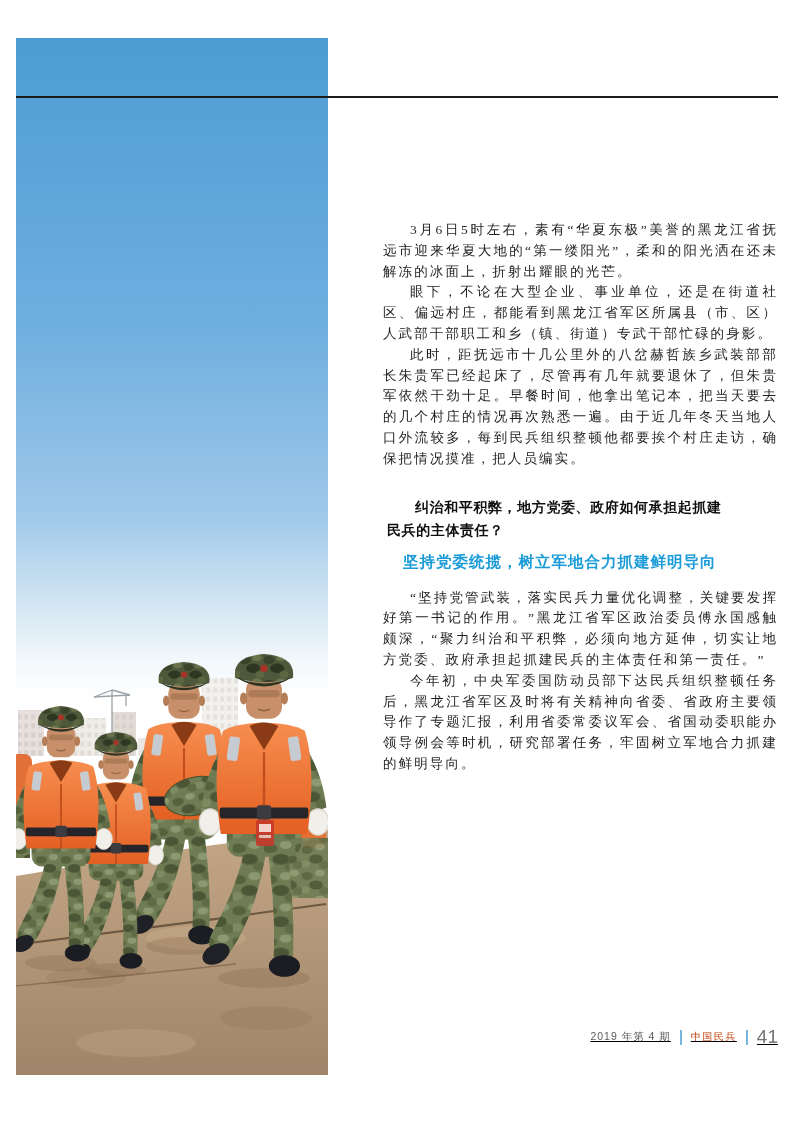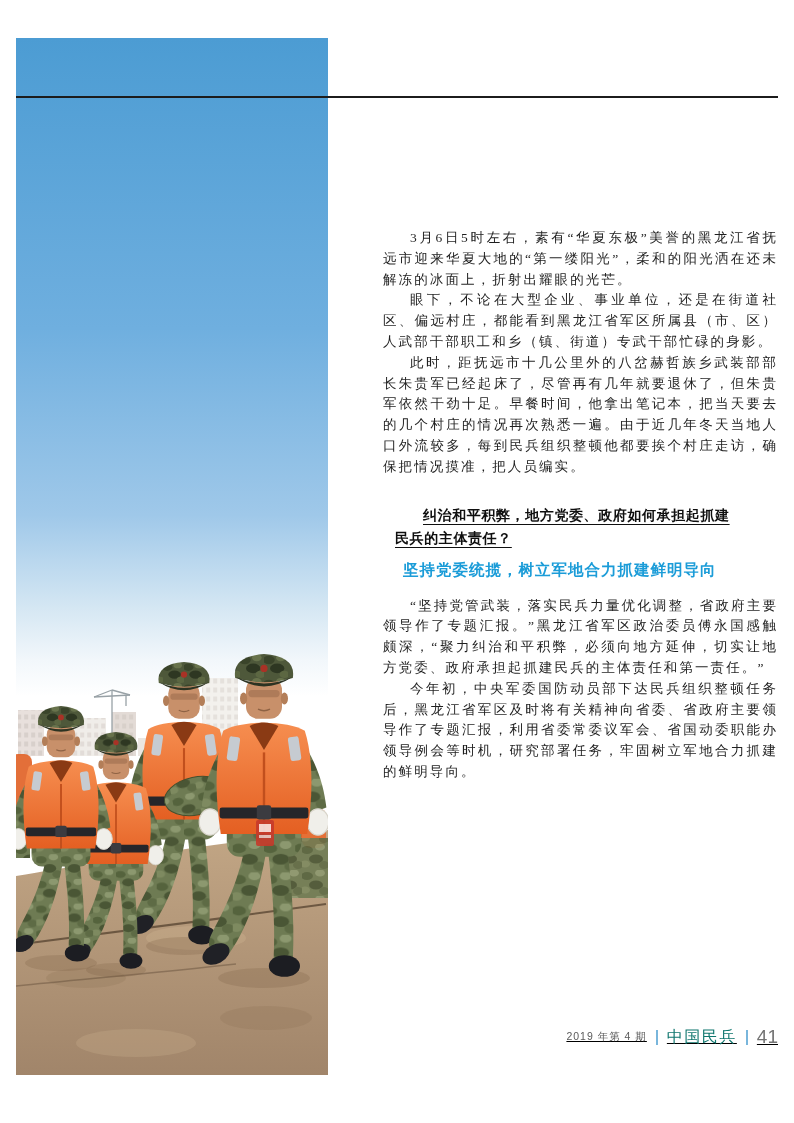--- a/index.html
+++ b/index.html
@@ -13,47 +13,47 @@
     overflow:hidden;background:#cfe4f2;
   }
   .photo svg{display:block;width:312px;height:1037px;}
   
   .rule{
     position:absolute;left:16px;top:96px;width:762px;height:2px;
     background:#1c1c1c;z-index:5;
   }
   
   .column{
-    position:absolute;left:383px;top:228px;width:395px;
+    position:absolute;left:383px;top:220px;width:395px;
   }
   .body{
     margin:0;font-size:13.5px;letter-spacing:2.1px;line-height:20.8px;
     text-align:justify;text-indent:2em;color:#1f1f1f;
   }
   .q{
-    margin:26px 0 0 12px;font-size:14px;font-weight:bold;line-height:23px;
+    margin:26px 0 0 4px;font-size:14px;font-weight:bold;line-height:23px;
     color:#0f0f0f;white-space:pre-line;text-indent:2em;letter-spacing:0.6px;
-    text-decoration:underline;text-underline-offset:4px;text-decoration-thickness:1.2px;
+    text-underline-offset:4px;text-decoration-thickness:1.2px;
     text-align:left;
   }
   .a{
     margin:9px 0 0 0;font-family:Liberation Sans, sans-serif;
     font-size:15.5px;font-weight:bold;color:#1b9cd8;letter-spacing:1px;
     text-indent:20px;line-height:22px;
   }
   .a + .body{margin-top:15px;}
   
   .footer{
     position:absolute;top:1026px;right:16px;display:flex;align-items:center;gap:9px;
     font-family:"Liberation Sans","DejaVu Sans",sans-serif;
     text-decoration:underline;
   }
   .issue{font-size:10.5px;color:#5a5a5a;letter-spacing:1px;white-space:nowrap;}
   .sep{width:2px;height:15px;background:#79b6dc;}
-  .mag{font-size:16px;color:#0f766e;letter-spacing:1.5px;white-space:nowrap;}
+  .mag{font-size:10px;color:#c2410c;letter-spacing:1.5px;white-space:nowrap;}
   .pnum{font-size:19px;color:#737373;}
 </style>
 </head>
 <body>
 
 <div class="page">
 
   <figure class="photo">
     <svg viewBox="0 0 312 1037" xmlns="http://www.w3.org/2000/svg">
       <defs>
@@ -188,21 +188,21 @@
 
   <main class="column">
     <p class="body">3月6日5时左右，素有“华夏东极”美誉的黑龙江省抚远市迎来华夏大地的“第一缕阳光”，柔和的阳光洒在还未解冻的冰面上，折射出耀眼的光芒。</p>
     <p class="body">眼下，不论在大型企业、事业单位，还是在街道社区、偏远村庄，都能看到黑龙江省军区所属县（市、区）人武部干部职工和乡（镇、街道）专武干部忙碌的身影。</p>
     <p class="body">此时，距抚远市十几公里外的八岔赫哲族乡武装部部长朱贵军已经起床了，尽管再有几年就要退休了，但朱贵军依然干劲十足。早餐时间，他拿出笔记本，把当天要去的几个村庄的情况再次熟悉一遍。由于近几年冬天当地人口外流较多，每到民兵组织整顿他都要挨个村庄走访，确保把情况摸准，把人员编实。</p>
 
     <h2 class="q">纠治和平积弊，地方党委、政府如何承担起抓建
 民兵的主体责任？</h2>
     <h3 class="a">坚持党委统揽，树立军地合力抓建鲜明导向</h3>
 
-    <p class="body">“坚持党管武装，落实民兵力量优化调整，省政府主要领导作了专题汇报。”黑龙江省军区政治委员傅永国感触颇深，“聚力纠治和平积弊，必须向地方延伸，切实让地方党委、政府承担起抓建民兵的主体责任和第一责任。”</p>
+    <p class="body">“坚持党管武装，落实民兵力量优化调整，关键要发挥好第一书记的作用。”黑龙江省军区政治委员傅永国感触颇深，“聚力纠治和平积弊，必须向地方延伸，切实让地方党委、政府承担起抓建民兵的主体责任和第一责任。”</p>
     <p class="body">今年初，中央军委国防动员部下达民兵组织整顿任务后，黑龙江省军区及时将有关精神向省委、省政府主要领导作了专题汇报，利用省委常委议军会、省国动委职能办领导例会等时机，研究部署任务，牢固树立军地合力抓建的鲜明导向。</p>
   </main>
 
   <footer class="footer">
     <span class="issue">2019 年第 4 期</span>
     <span class="sep"></span>
     <span class="mag">中国民兵</span>
     <span class="sep"></span>
     <span class="pnum">41</span>
   </footer>

